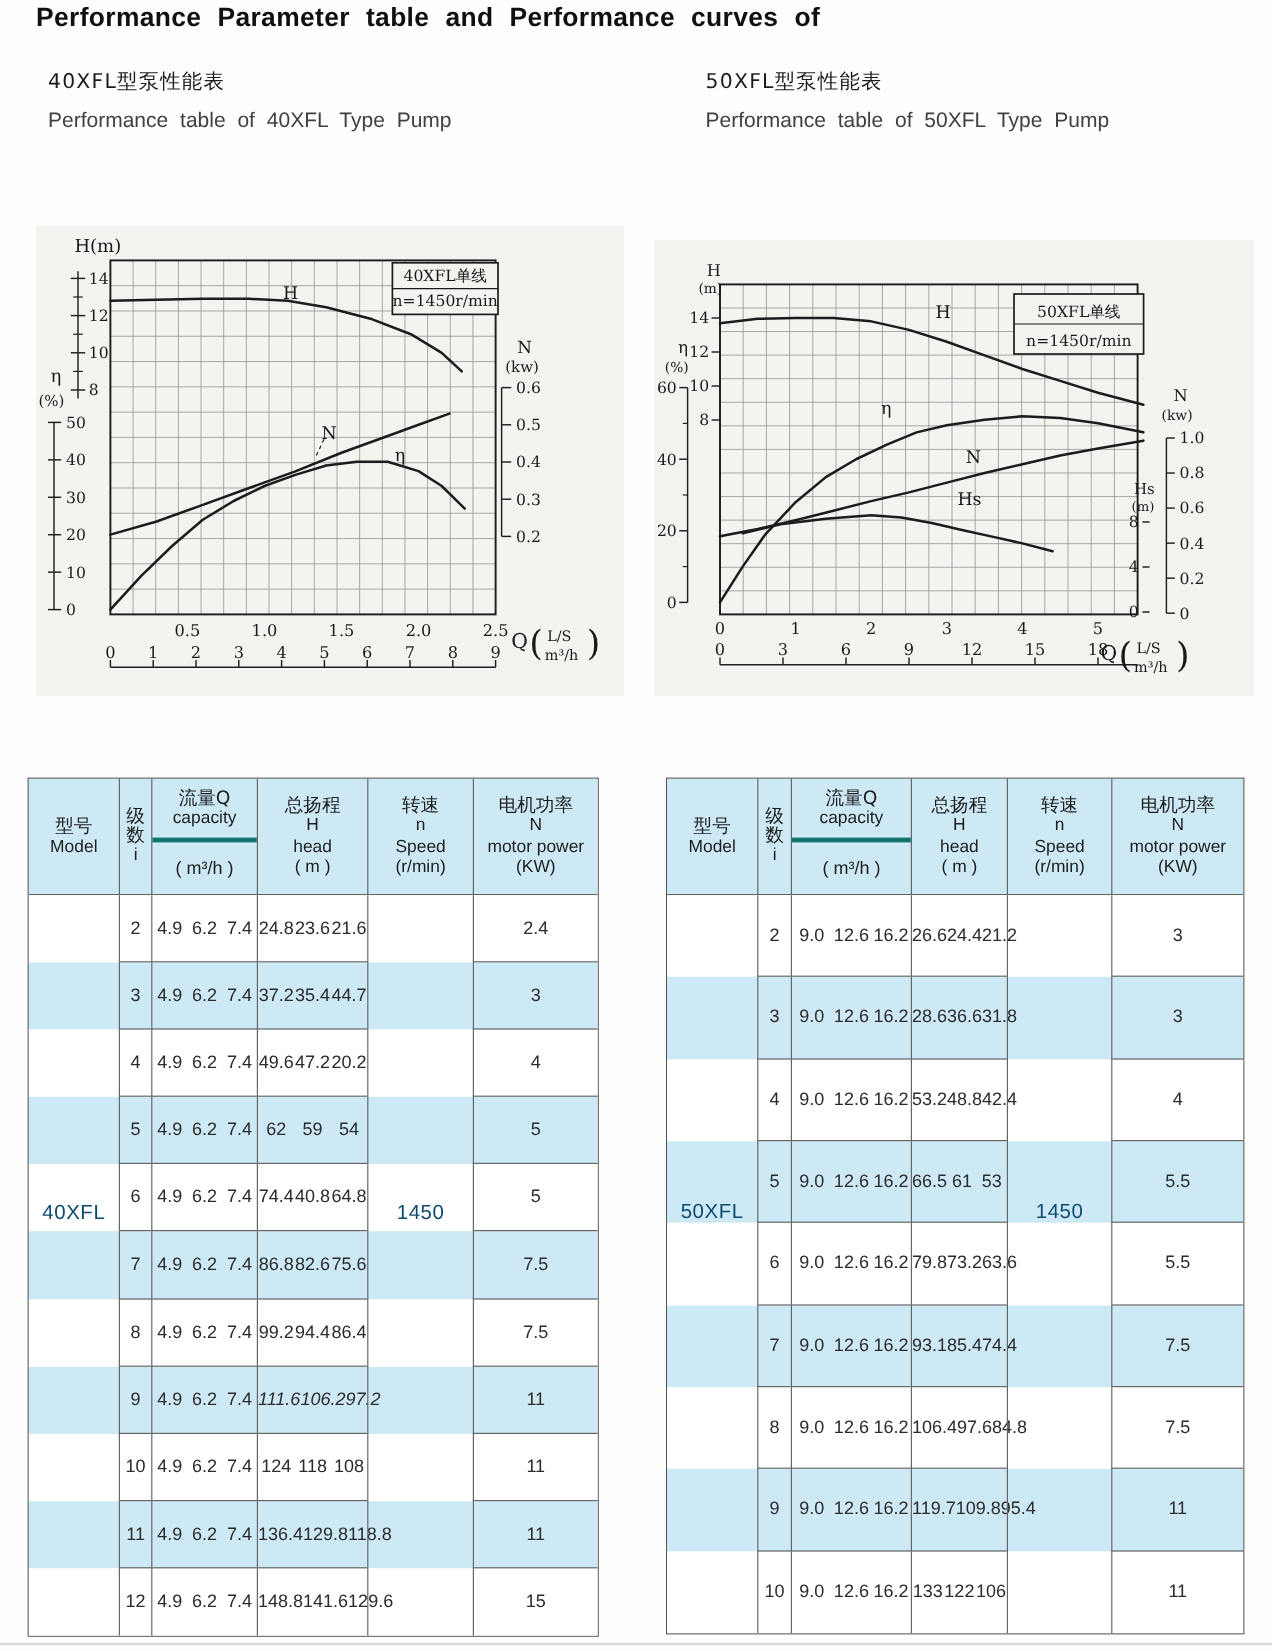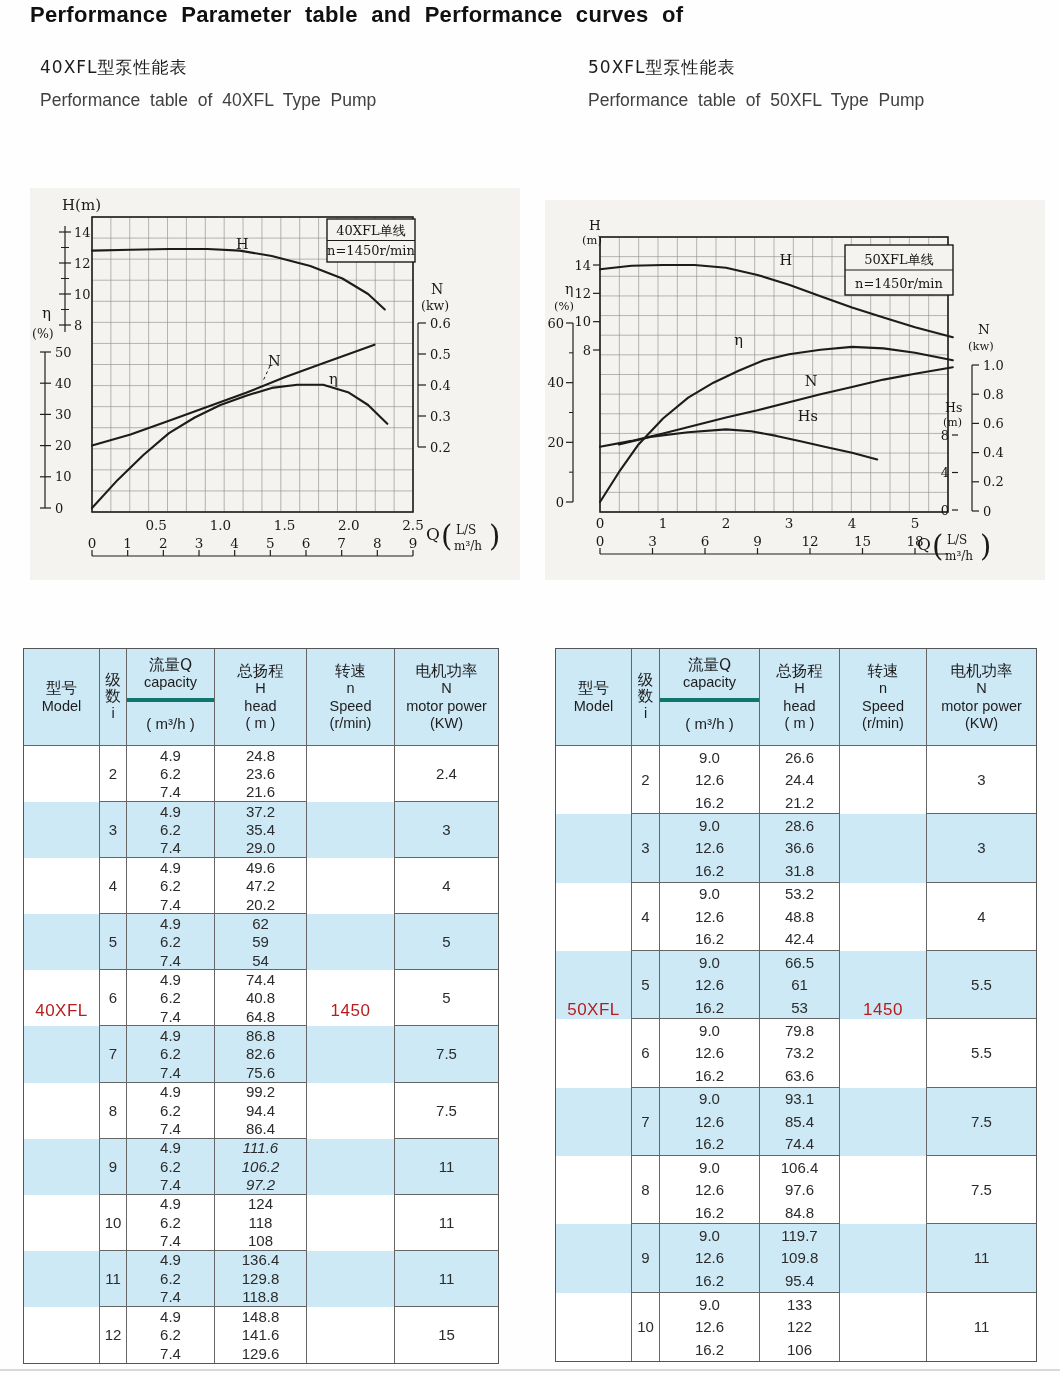--- a/index.html
+++ b/index.html
@@ -29,25 +29,25 @@
   .captop{flex:0 0 55%;width:100%;display:flex;flex-direction:column;align-items:center;
           justify-content:center;border-bottom:4px solid #0f766e;box-sizing:border-box;}
   .capbot{flex:1;width:100%;display:flex;align-items:center;justify-content:center;font-size:15px;}
   .tbodyx{position:absolute;left:0;top:97px;right:0;bottom:0;}
   .stripes{position:absolute;inset:0;display:flex;flex-direction:column;}
   .stripe{flex:1;}
   .bgrid{position:absolute;inset:0;display:grid;}
   .bc{box-sizing:border-box;border-left:1px solid #666;position:relative;background:transparent;}
   .bc.nol{border-left:none;}
   .bc.gb{border-bottom:1px solid #666;}
-  .lines{display:flex;flex-direction:column;height:100%;}
+  .lines{display:flex;height:100%;}
   .lines div{flex:1;display:flex;align-items:center;justify-content:center;font-size:15px;color:#2b2b2b;}
   .cent{display:flex;align-items:center;justify-content:center;height:100%;font-size:15px;color:#2b2b2b;}
   .mlabel{position:absolute;left:50%;top:43%;transform:translate(-50%,-50%);font-size:17px;
-          color:#b91c1c;white-space:nowrap;letter-spacing:.5px;}
+          color:#0c4a6e;white-space:nowrap;letter-spacing:.5px;}
   .footer-line{position:absolute;left:0;top:1369px;width:1060px;height:0;border-top:2px solid #d9d9d9;}
 </style>
 </head>
 <body>
 
 <div class="page">
   <h1 class="page-title">Performance Parameter table and Performance curves of</h1>
 
   <div class="subtitle" style="left:40px">
     <div class="zh">40XFL型泵性能表</div>
@@ -414,21 +414,21 @@
             <div class="lines">
               <div class="">4.9</div>
               <div class="">6.2</div>
               <div class="">7.4</div>
             </div>
           </div>
           <div class="bc gb" style="grid-area: 2 / 4;">
             <div class="lines">
               <div class="">37.2</div>
               <div class="">35.4</div>
-              <div class="">29.0</div>
+              <div class="">44.7</div>
             </div>
           </div>
           <div class="bc gb" style="grid-area: 2 / 6;">
             <div class="cent">3</div>
           </div>
           <div class="bc gb" style="grid-area: 3 / 2;">
             <div class="cent">4</div>
           </div>
           <div class="bc gb" style="grid-area: 3 / 3;">
             <div class="lines">

